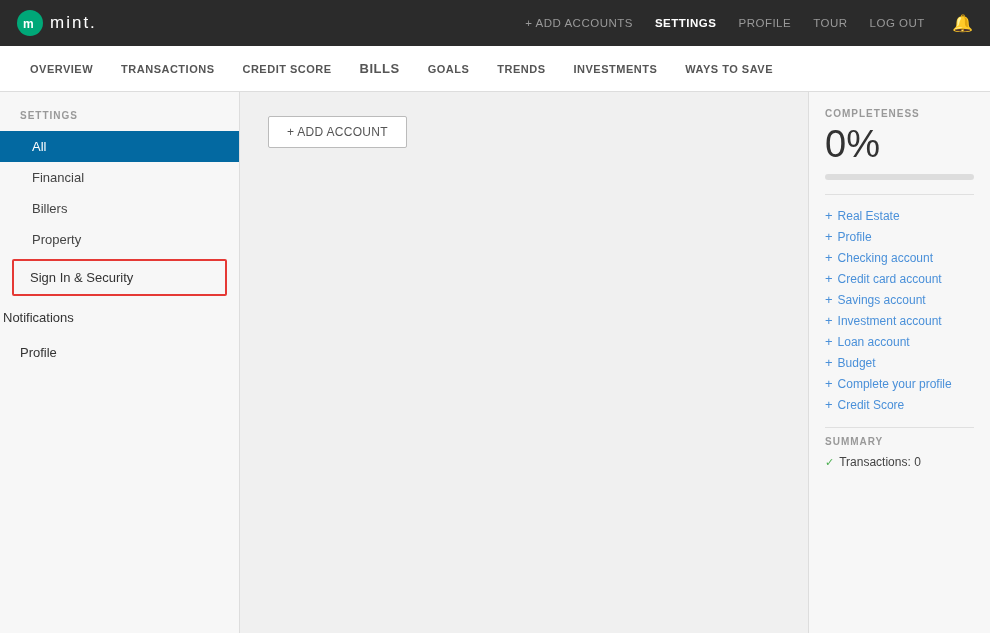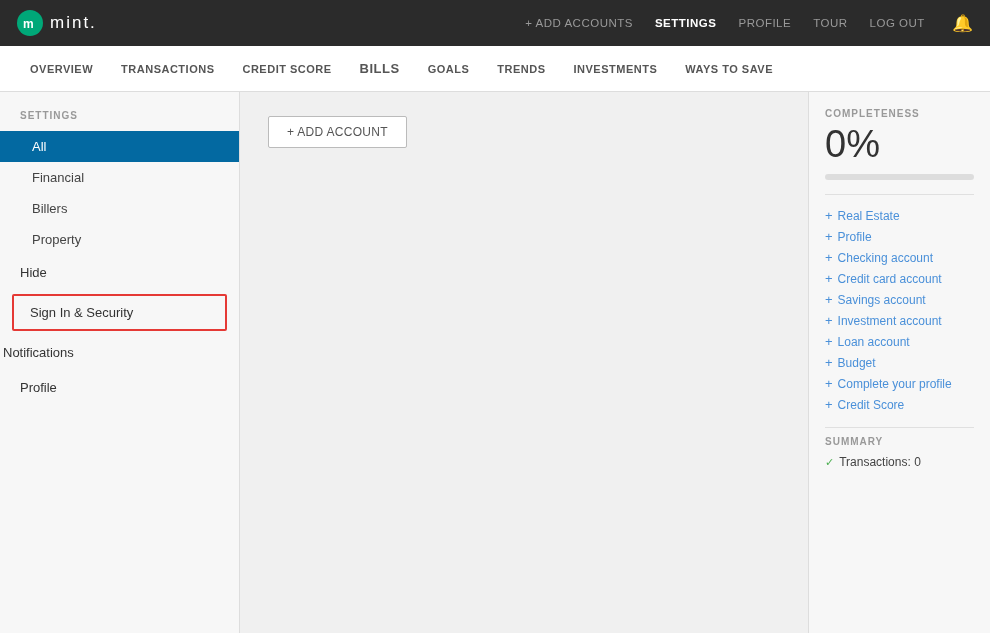--- a/index.html
+++ b/index.html
@@ -66,21 +66,20 @@
 
     <div style="background:#0369a1; color:#fff; font-size:13px; padding:8px 20px 8px 32px; cursor:pointer;">All</div>
 
     <div style="color:#444; font-size:13px; padding:8px 20px 8px 32px; cursor:pointer;">Financial</div>
 
     <div style="color:#444; font-size:13px; padding:8px 20px 8px 32px; cursor:pointer;">Billers</div>
 
     <div style="color:#444; font-size:13px; padding:8px 20px 8px 32px; cursor:pointer;">Property</div>
 
 
-    <div style="color:#333; font-size:13px; font-weight:500; padding:10px 20px; cursor:pointer;">Hide</div>
 
     <div style="color:#333; font-size:13px; font-weight:500; padding:9px 16px; cursor:pointer; border:2.5px solid #e53935; margin:4px 12px; border-radius:2px;">Sign In &amp; Security</div>
 
     <div style="color:#333; font-size:13px; font-weight:500; padding:10px 3px; cursor:pointer;">Notifications</div>
 
     <div style="color:#333; font-size:13px; font-weight:500; padding:10px 20px; cursor:pointer;">Profile</div>
   </aside>
 
   <main style="flex:1; padding:24px 28px; background:#f0f0f0; overflow-y:auto;">
     <div style="display:flex; align-items:center; justify-content:space-between; margin-bottom:20px;">

